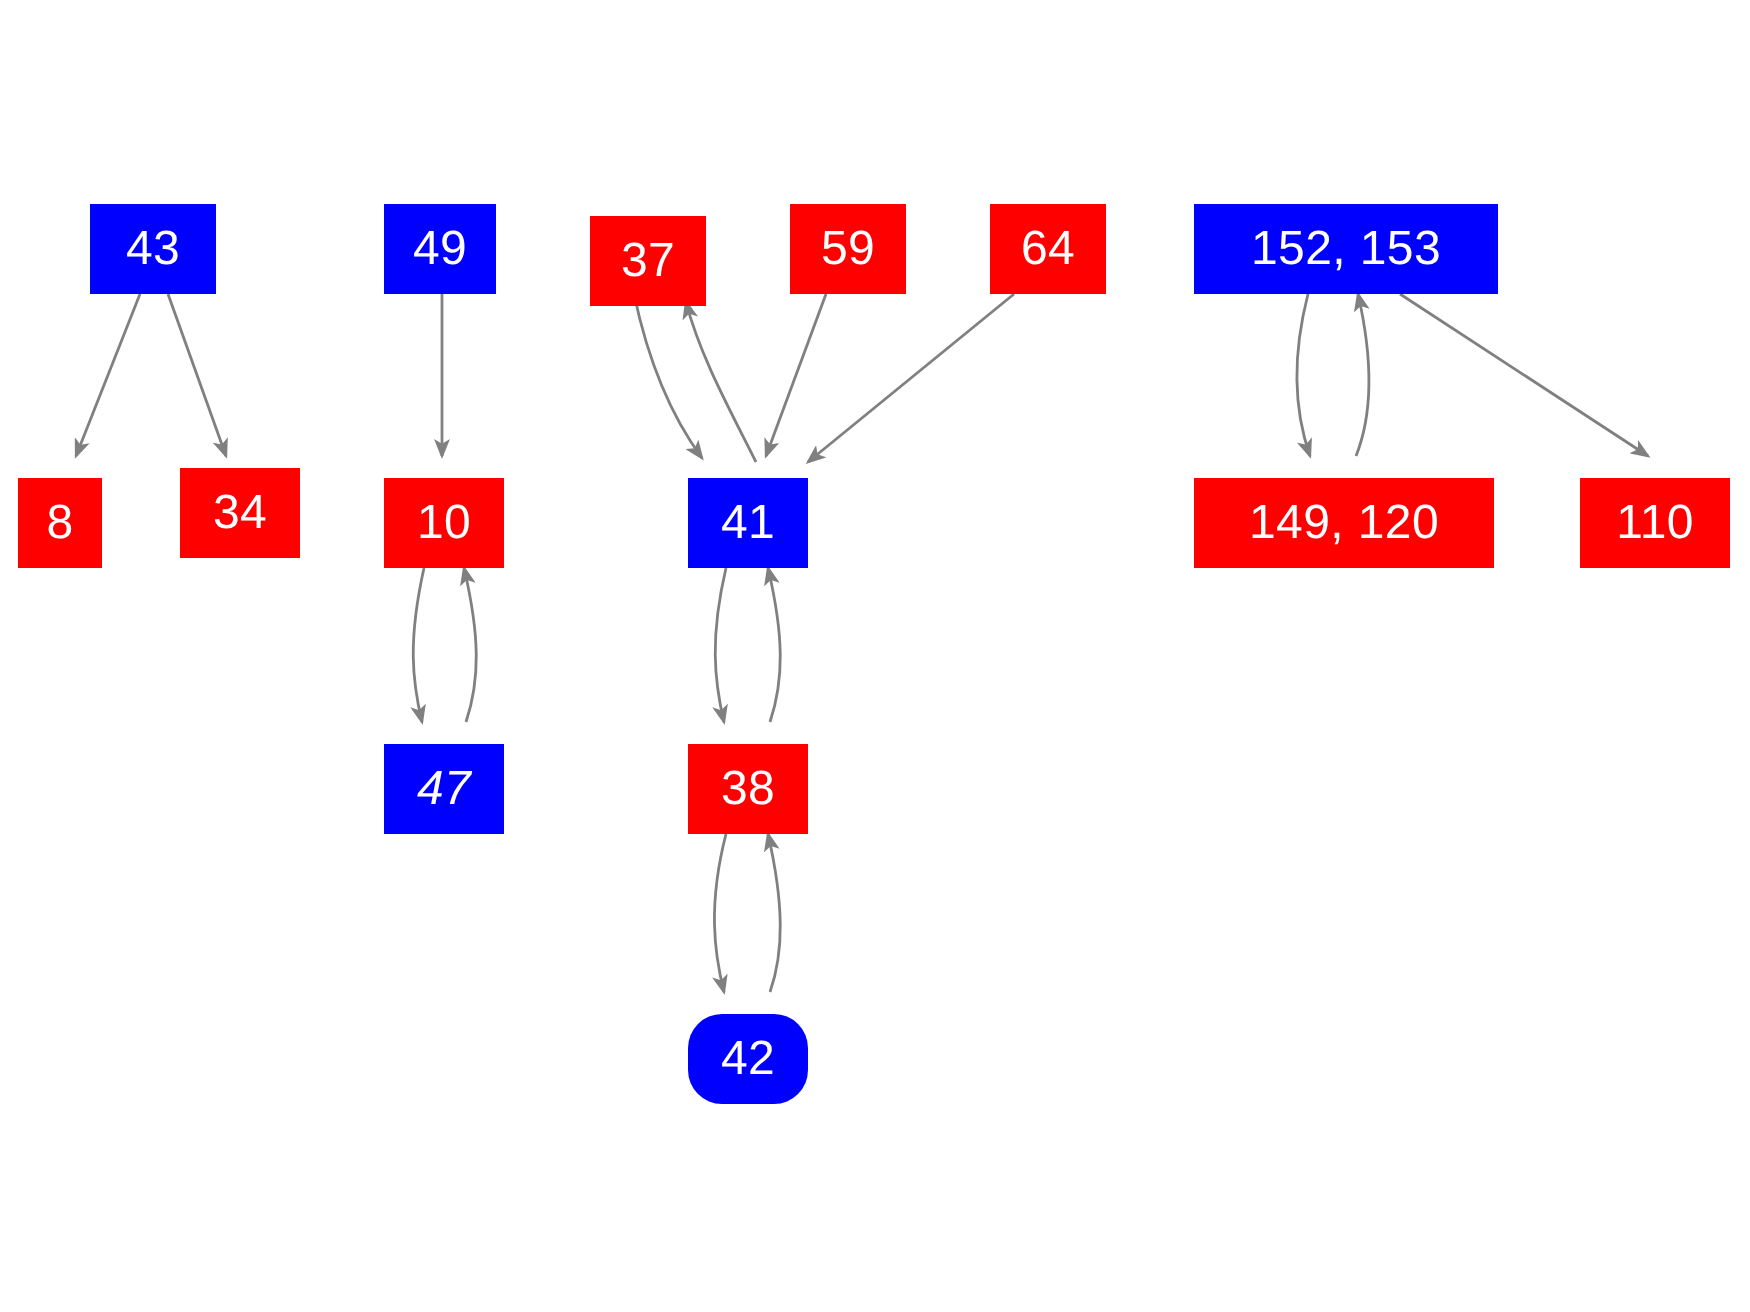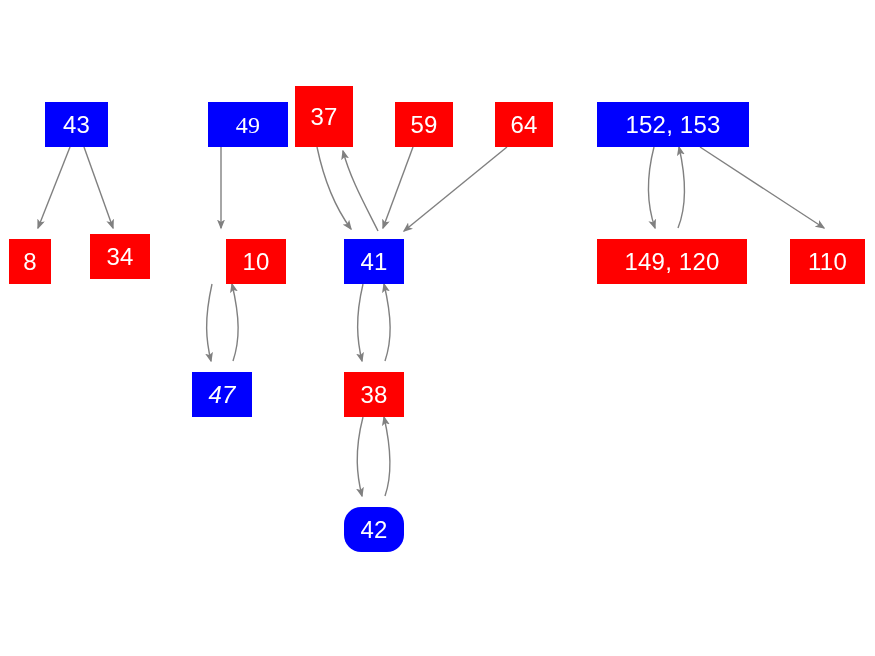--- a/index.html
+++ b/index.html
@@ -74,30 +74,30 @@
   <div id="nodes-group">
       <div class="node node-blue" style="left: 45px; top: 102px; width: 63px; height: 45px;">
         <span class="node-label">43</span>
       </div>
       <div class="node node-red" style="left: 9px; top: 239px; width: 42px; height: 45px;">
         <span class="node-label">8</span>
       </div>
       <div class="node node-red" style="left: 90px; top: 234px; width: 60px; height: 45px;">
         <span class="node-label">34</span>
       </div>
-      <div class="node node-blue" style="left: 208px; top: 102px; width: 80px; height: 45px; font-family: Liberation Serif, serif;">
+      <div class="node node-blue" style="left: 192px; top: 102px; width: 56px; height: 45px;">
         <span class="node-label">49</span>
       </div>
-      <div class="node node-red" style="left: 192px; top: 239px; width: 60px; height: 45px; margin-left: 34px;">
+      <div class="node node-red" style="left: 192px; top: 239px; width: 60px; height: 45px;">
         <span class="node-label">10</span>
       </div>
       <div class="node node-blue" style="left: 192px; top: 372px; width: 60px; height: 45px; font-style: italic;">
         <span class="node-label">47</span>
       </div>
-      <div class="node node-red" style="left: 295px; top: 86px; width: 58px; height: 61px;">
+      <div class="node node-red" style="left: 295px; top: 108px; width: 58px; height: 45px;">
         <span class="node-label">37</span>
       </div>
       <div class="node node-red" style="left: 395px; top: 102px; width: 58px; height: 45px; text-align: right;">
         <span class="node-label">59</span>
       </div>
       <div class="node node-red" style="left: 495px; top: 102px; width: 58px; height: 45px;">
         <span class="node-label">64</span>
       </div>
       <div class="node node-blue" style="left: 344px; top: 239px; width: 60px; height: 45px;">
         <span class="node-label">41</span>

